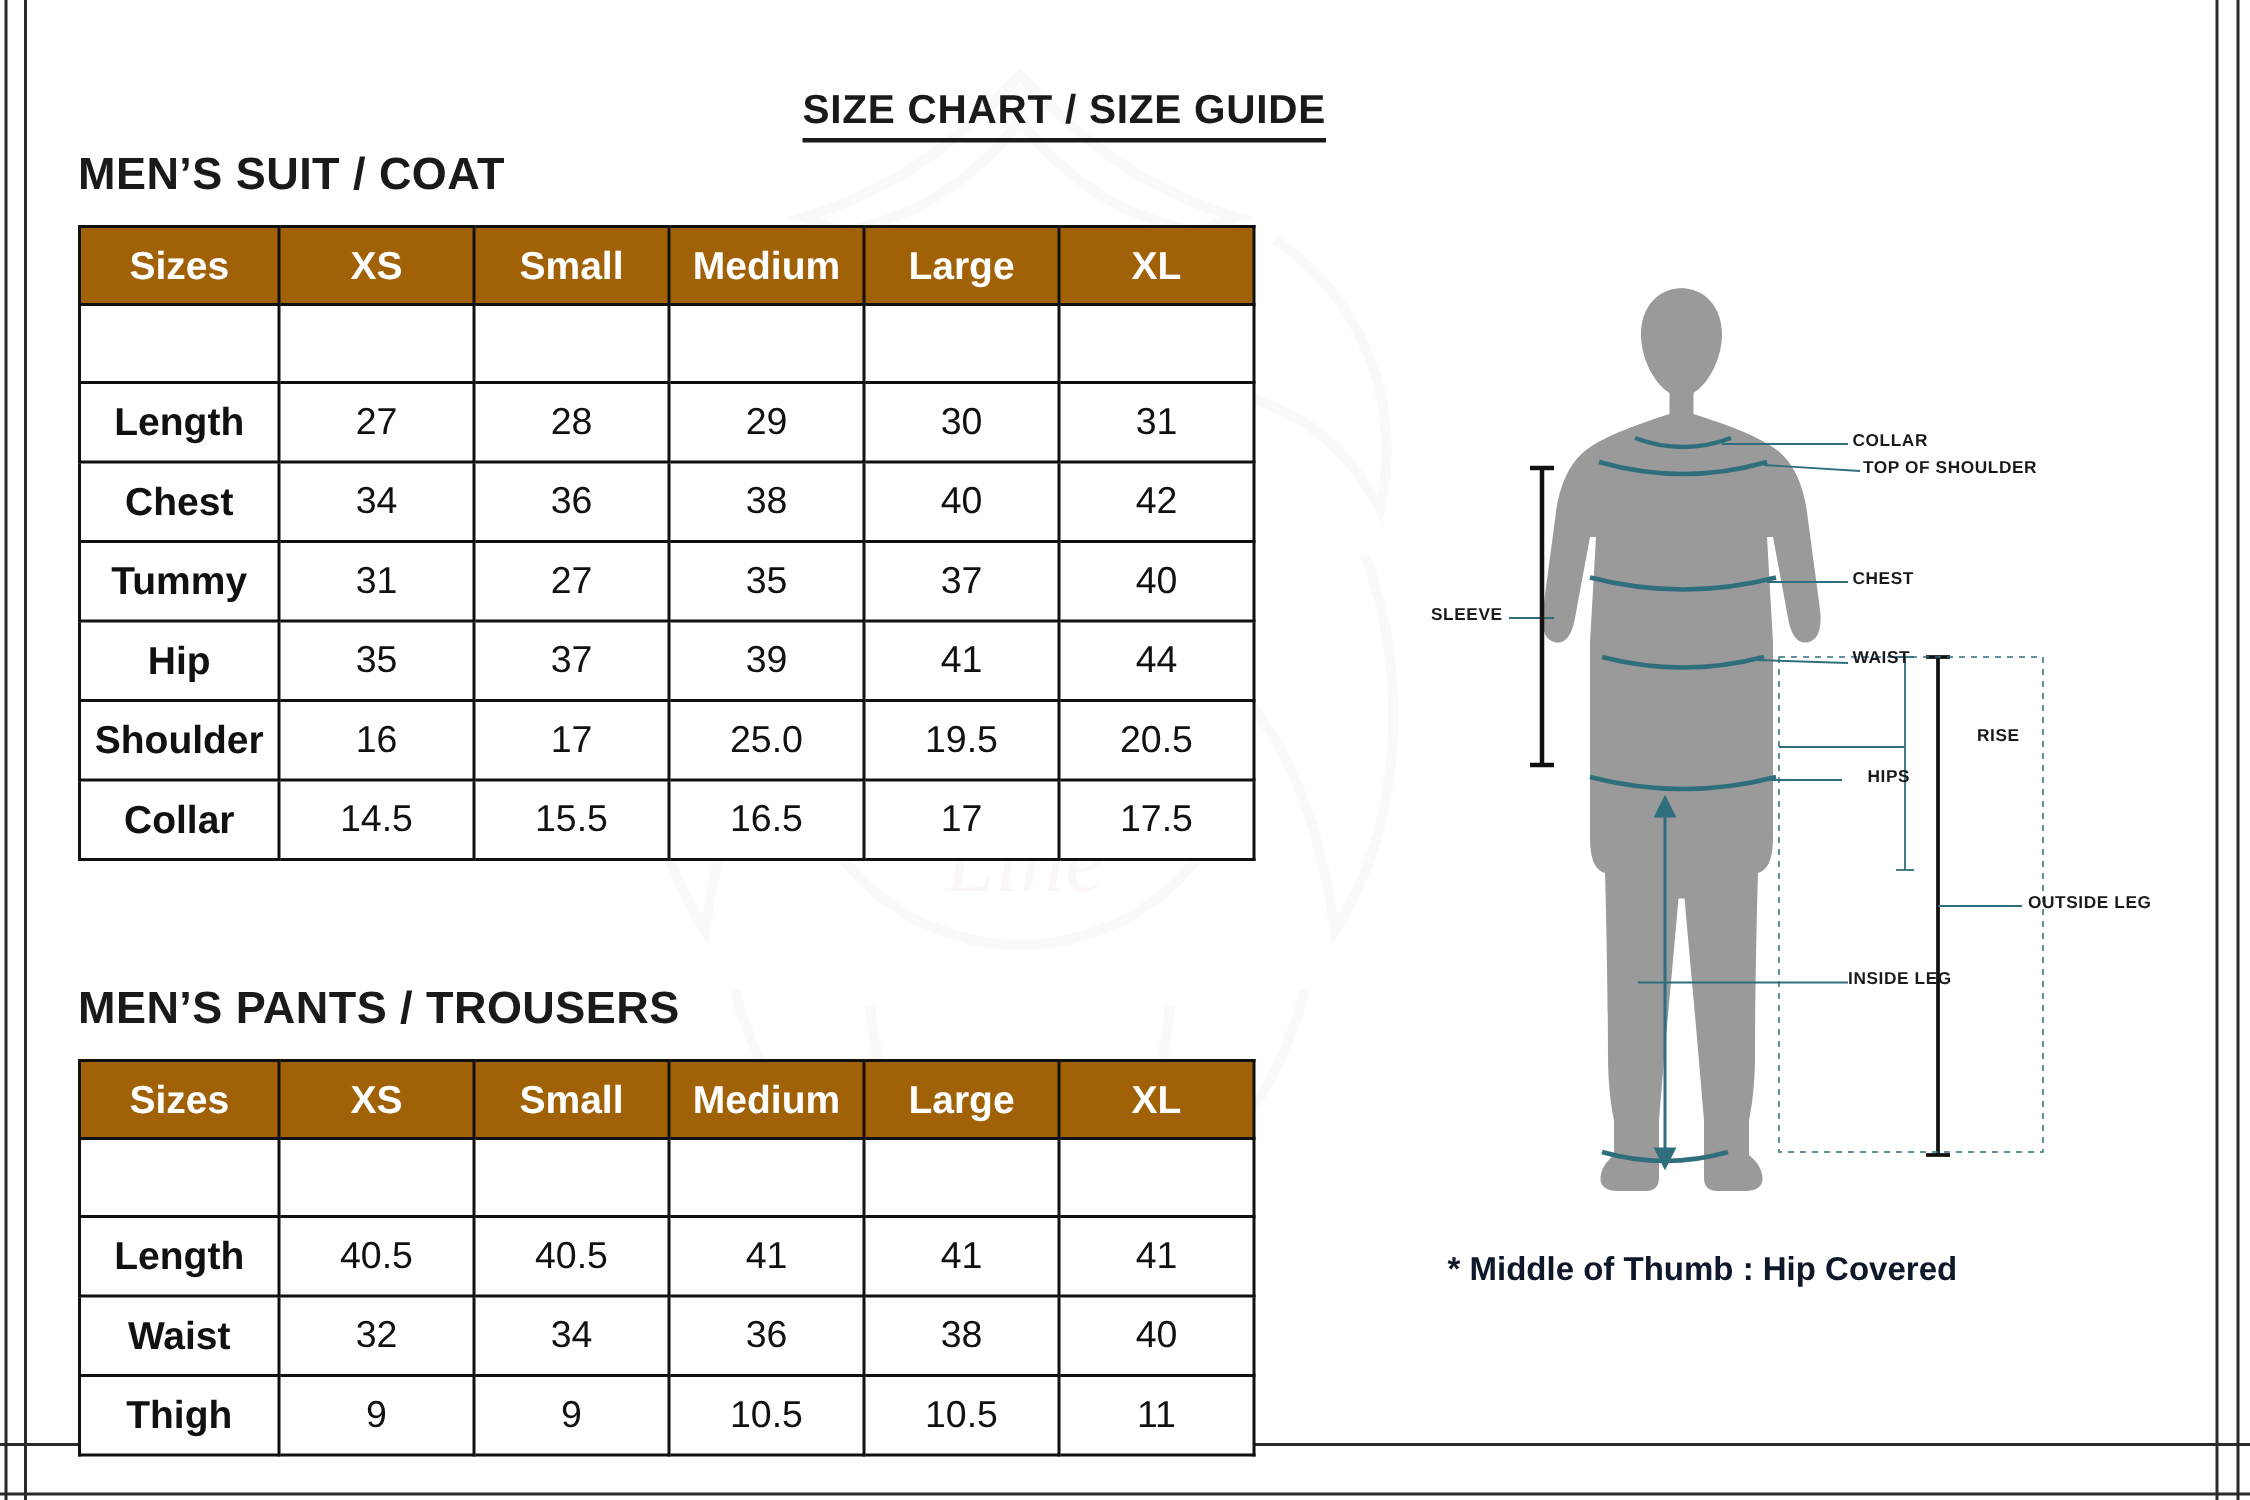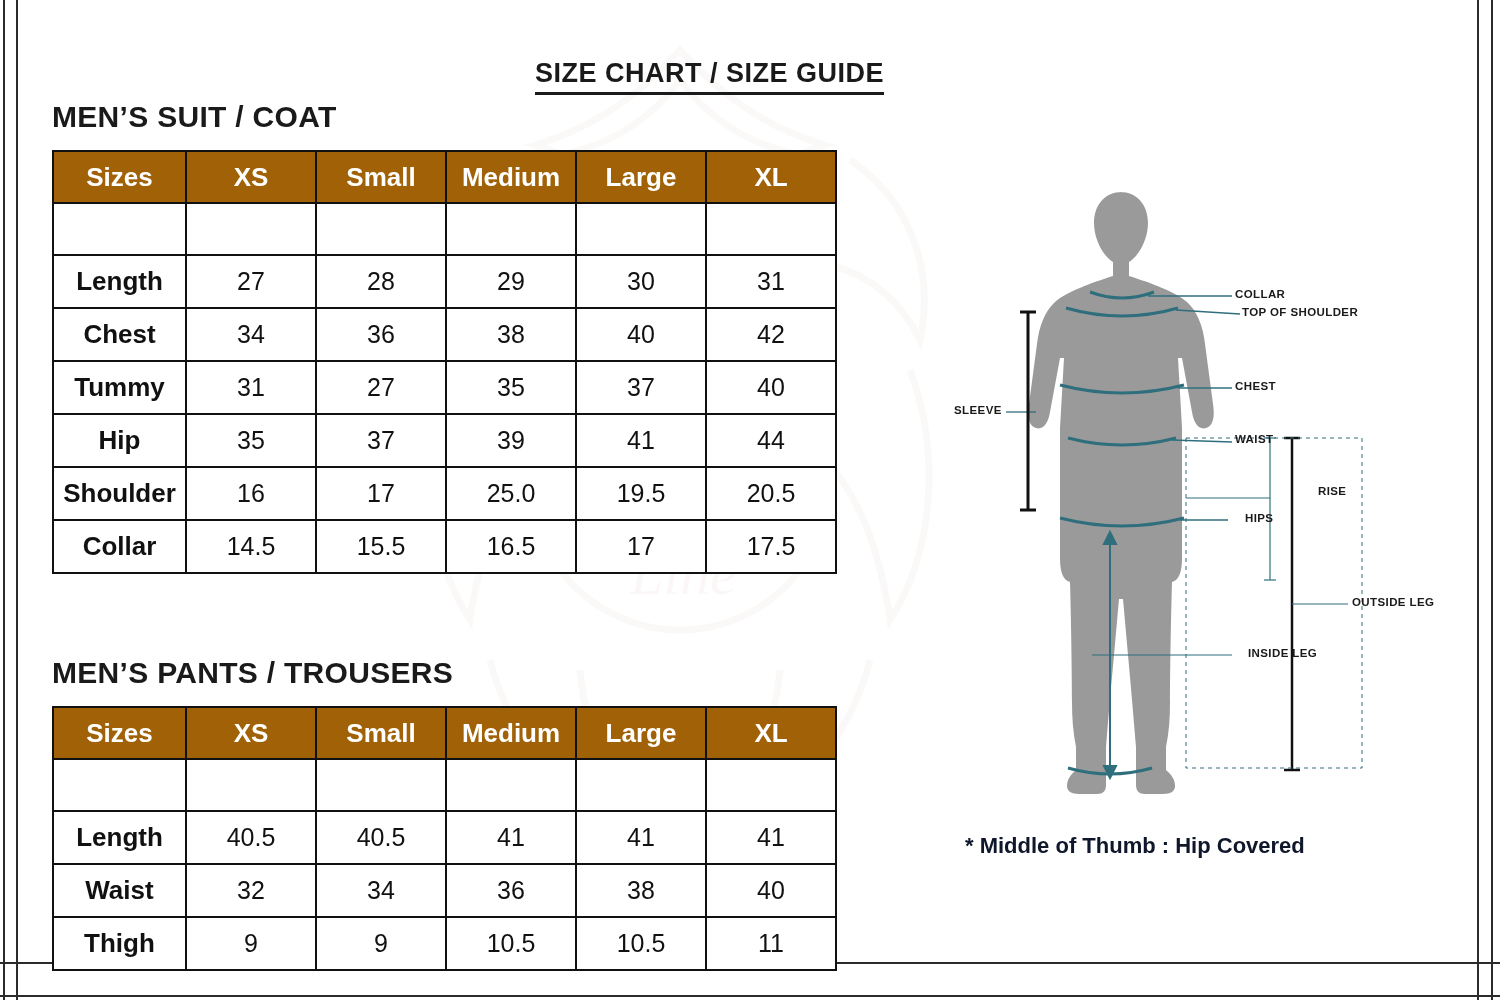--- a/index.html
+++ b/index.html
@@ -412,18 +412,18 @@
     </svg>
 
     <span class="fig-label" style="left:295px; top:108px;">COLLAR</span>
     <span class="fig-label" style="left:302px; top:126px;">TOP OF SHOULDER</span>
     <span class="fig-label" style="left:295px; top:200px;">CHEST</span>
     <span class="fig-label" style="left:295px; top:253px;">WAIST</span>
     <span class="fig-label" style="left:291px; top:332px;padding-left:14px;">HIPS</span>
     <span class="fig-label" style="left:14px; top:224px;">SLEEVE</span>
     <span class="fig-label" style="left:378px; top:305px;">RISE</span>
     <span class="fig-label" style="left:412px; top:416px;">OUTSIDE LEG</span>
-    <span class="fig-label" style="left:308px; top:467px;">INSIDE LEG</span>
+    <span class="fig-label" style="left:292px; top:467px;">INSIDE LEG</span>
   </div>
 
   <div class="footnote-thumb">* Middle of Thumb : Hip Covered</div>
 
 </div>
 
 </body></html>

